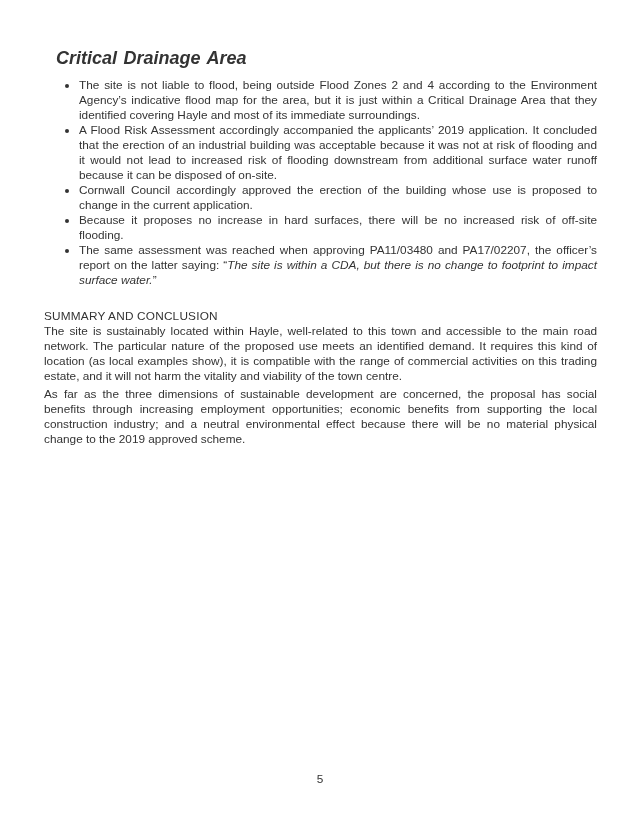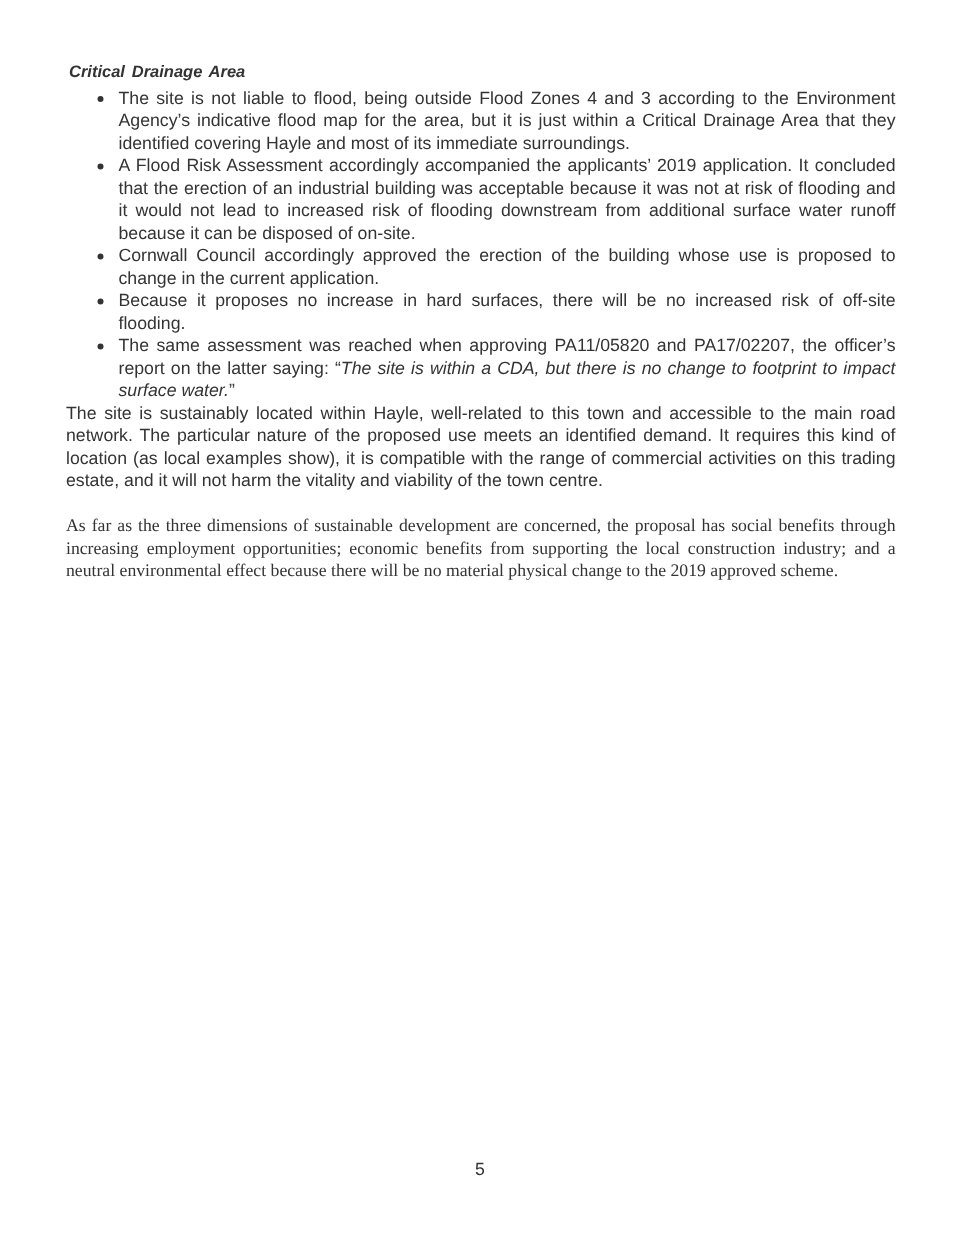--- a/index.html
+++ b/index.html
@@ -18,22 +18,22 @@
     color: #333333;
     overflow: hidden;
   }
   .content {
     position: absolute;
     left: 44px;
     top: 39px;
     width: 553px;
   }
   .cda-heading {
-    margin: 2px;
-    font-size: 11px;
+    margin: 12px;
+    font-size: 18px;
     font-weight: bold;
     font-style: italic;
     line-height: 15px;
     word-spacing: 1.5px;
   }
   .bullet-list {
     margin: 0;
     padding: 0 0 0 35px;
     list-style: disc outside;
   }
@@ -48,22 +48,21 @@
     font-size: 11.8px;
     font-weight: normal;
     line-height: 15px;
     letter-spacing: 0.2px;
   }
   .para {
     margin: 0;
     text-align: justify;
   }
   .para.spaced {
-    margin-top: 15px;
-    font-family: Liberation Serif, serif;
+    margin-top: 3px;
   }
   .page-number {
     position: absolute;
     left: 0;
     right: 0;
     top: 772px;
     text-align: center;
     font-size: 11.8px;
     color: #333333;
   }
@@ -71,36 +70,37 @@
 </head>
 <body>
 
 <div class="page">
   <div class="content">
 
     <h3 class="cda-heading">Critical Drainage Area</h3>
 
     <ul class="bullet-list">
       <li>
-        <span>The site is not liable to flood, being outside Flood Zones 4 and 3 according to the Environment Agency’s indicative flood map for the area, but it is just within a Critical Drainage Area that they identified covering Hayle and most of its immediate surroundings.</span>
+        <span>The site is not liable to flood, being outside Flood Zones 2 and 4 according to the Environment Agency’s indicative flood map for the area, but it is just within a Critical Drainage Area that they identified covering Hayle and most of its immediate surroundings.</span>
       </li>
       <li>
         <span>A Flood Risk Assessment accordingly accompanied the applicants’ 2019 application. It concluded that the erection of an industrial building was acceptable because it was not at risk of flooding and it would not lead to increased risk of flooding downstream from additional surface water runoff because it can be disposed of on-site.</span>
       </li>
       <li>
         <span>Cornwall Council accordingly approved the erection of the building whose use is proposed to change in the current application.</span>
       </li>
       <li>
         <span>Because it proposes no increase in hard surfaces, there will be no increased risk of off-site flooding.</span>
       </li>
       <li>
-        <span>The same assessment was reached when approving PA11/05820 and PA17/02207, the officer’s report on the latter saying: “</span><em class="officer-quote">The site is within a CDA, but there is no change to footprint to impact surface water.</em><span>”</span>
+        <span>The same assessment was reached when approving PA11/03480 and PA17/02207, the officer’s report on the latter saying: “</span><em class="officer-quote">The site is within a CDA, but there is no change to footprint to impact surface water.</em><span>”</span>
       </li>
     </ul>
 
+    <h3 class="summary-heading">SUMMARY AND CONCLUSION</h3>
 
     <p class="para">The site is sustainably located within Hayle, well-related to this town and accessible to the main road network. The particular nature of the proposed use meets an identified demand. It requires this kind of location (as local examples show), it is compatible with the range of commercial activities on this trading estate, and it will not harm the vitality and viability of the town centre.</p>
 
     <p class="para spaced">As far as the three dimensions of sustainable development are concerned, the proposal has social benefits through increasing employment opportunities; economic benefits from supporting the local construction industry; and a neutral environmental effect because there will be no material physical change to the 2019 approved scheme.</p>
 
 
   </div>
 
   <div class="page-number">5</div>
 </div>

